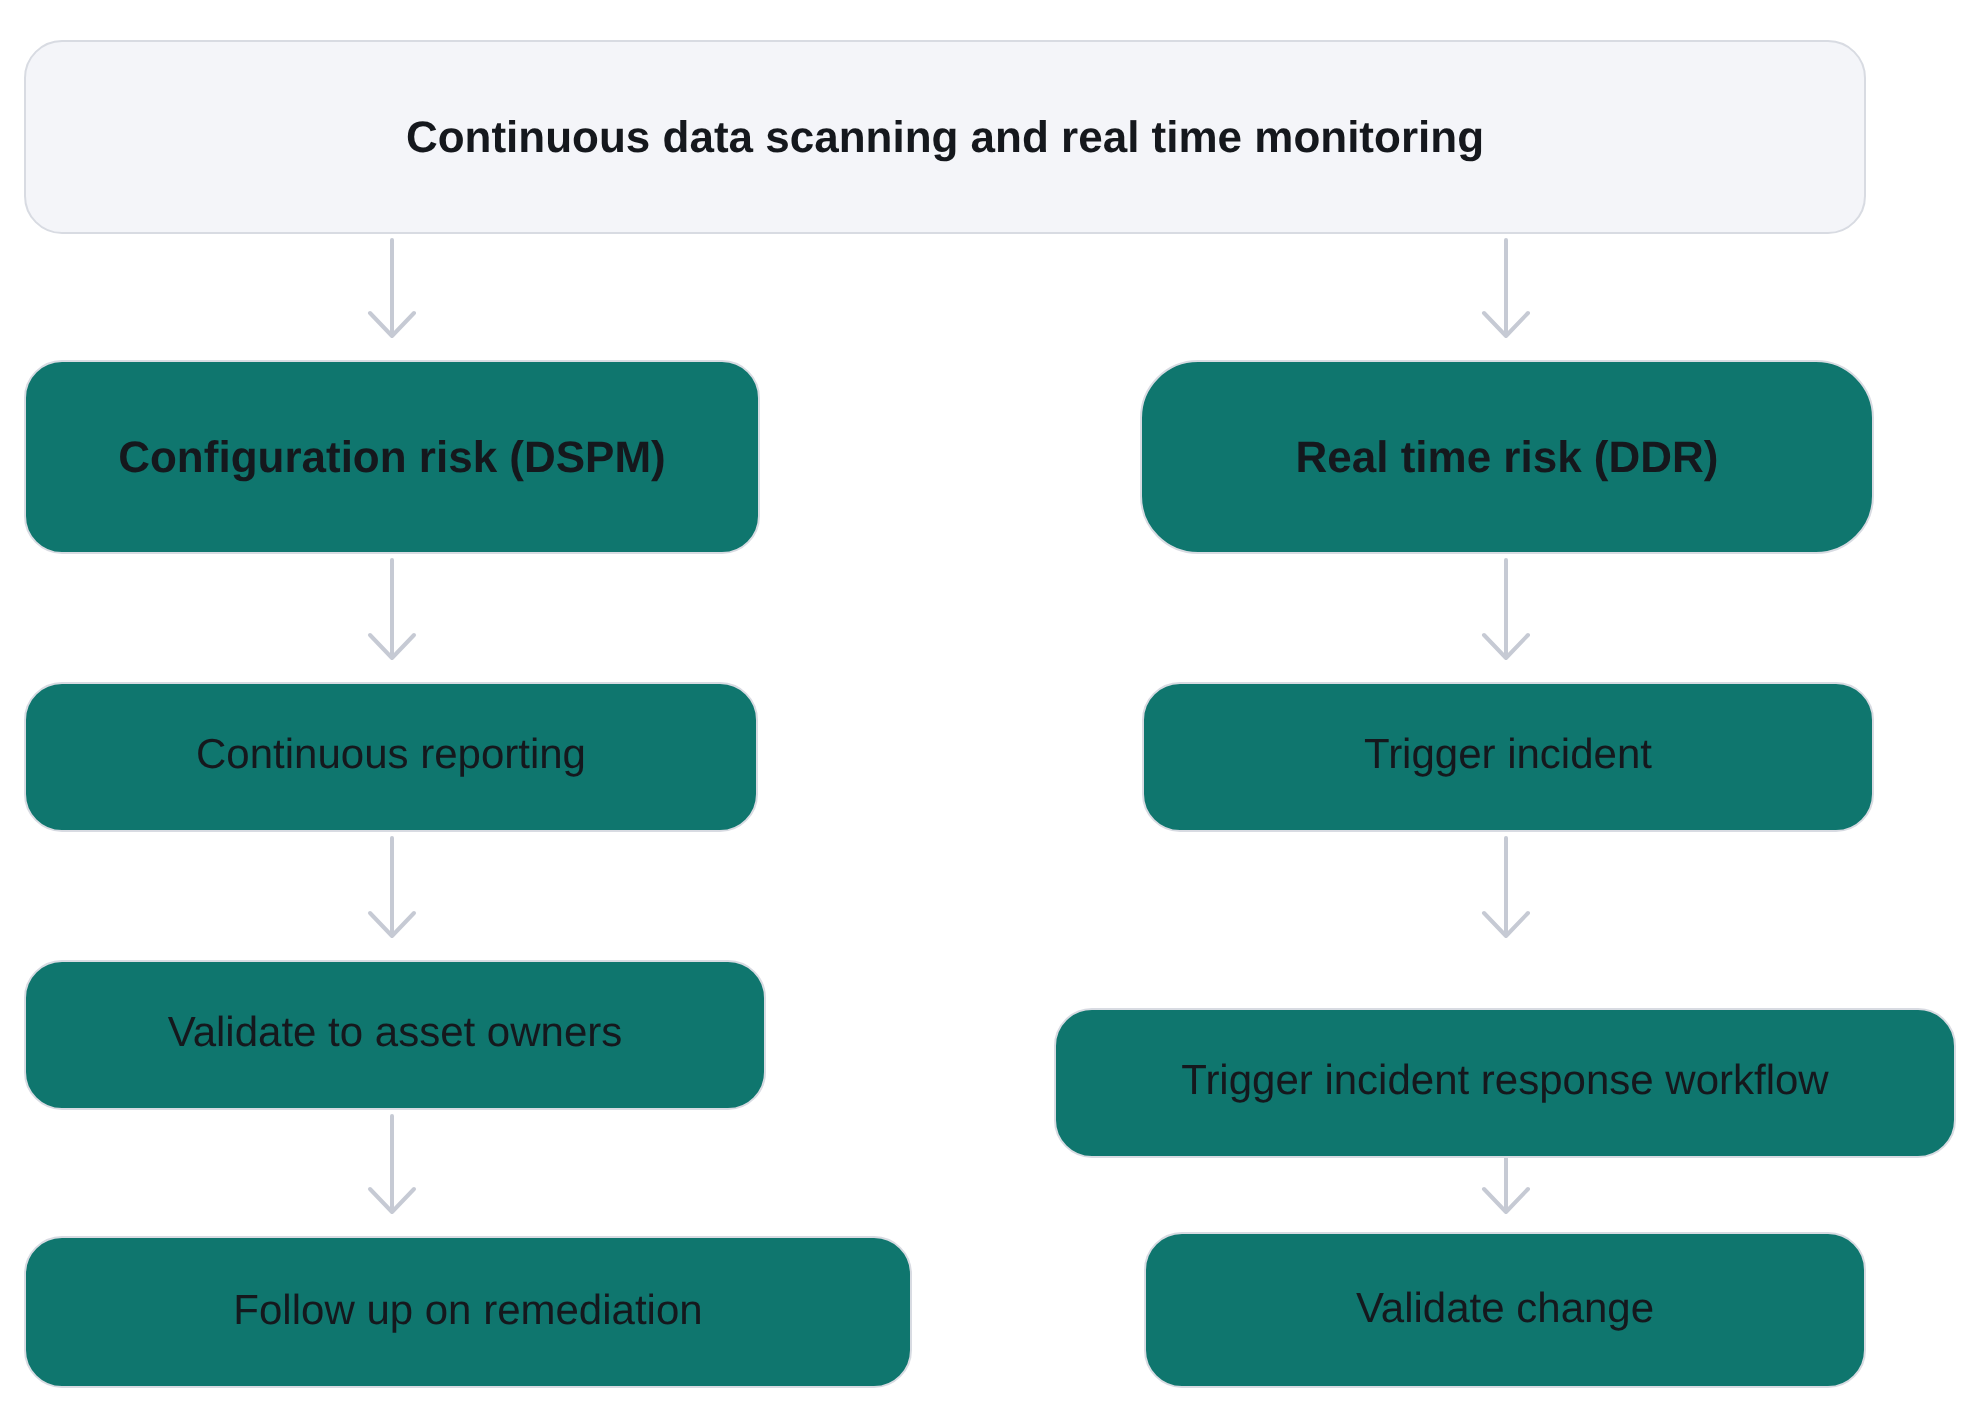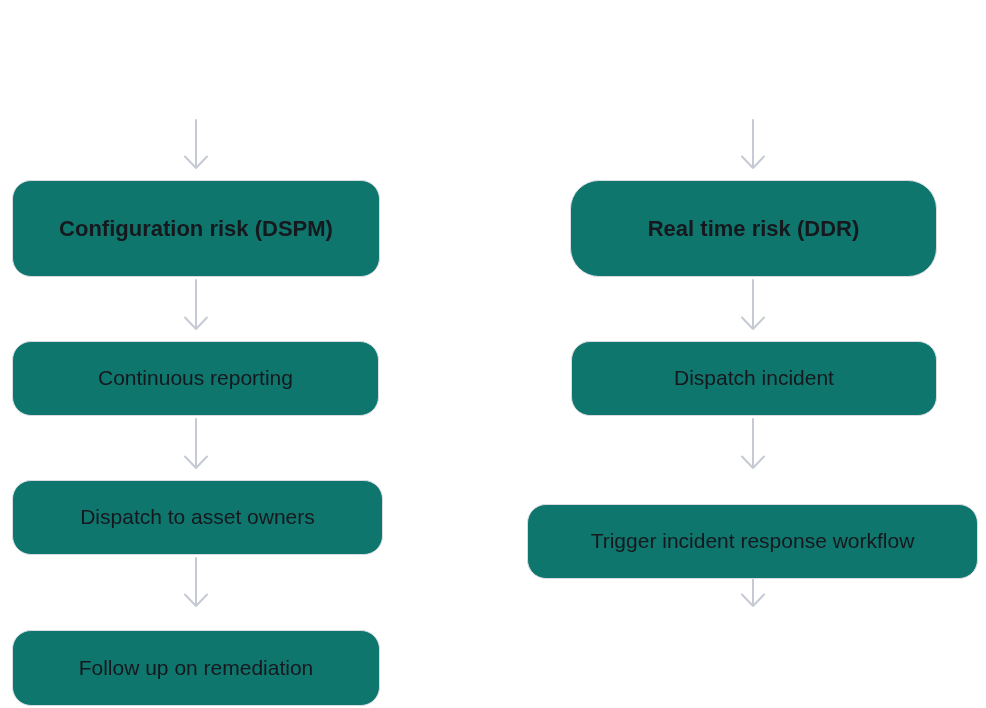--- a/index.html
+++ b/index.html
@@ -75,37 +75,43 @@
       <path d="M753 280 L753 329 M742 317.5 L753 329 L764 317.5"></path>
     </g>
     <g>
       <path d="M753 419 L753 468 M742 456.5 L753 468 L764 456.5"></path>
     </g>
     <g>
       <path d="M753 558 L753 606 M742 594.5 L753 606 L764 594.5"></path>
     </g>
   </svg>
 
+  <div class="node header" style="left:12px; top:20px; width:921px; height:97px;">
+    <span>Continuous data scanning and real time monitoring</span>
+  </div>
 
   <div class="node branch-title" style="left:12px; top:180px; width:368px; height:97px;">
     <span>Configuration risk (DSPM)</span>
   </div>
   <div class="node" style="left:12px; top:341px; width:367px; height:75px;">
     <span>Continuous reporting</span>
   </div>
   <div class="node" style="left:12px; top:480px; width:371px; height:75px;">
-    <span>Dispatch to asset owners</span>
+    <span>Validate to asset owners</span>
   </div>
-  <div class="node" style="left:12px; top:618px; width:368px; height:76px;margin-top:12px;">
+  <div class="node" style="left:12px; top:618px; width:444px; height:76px;">
     <span>Follow up on remediation</span>
   </div>
 
   <div class="node branch-title" style="left:570px; top:180px; width:367px; height:97px;border-radius:29px;">
     <span>Real time risk (DDR)</span>
   </div>
   <div class="node" style="left:571px; top:341px; width:366px; height:75px;">
-    <span>Dispatch incident</span>
+    <span>Trigger incident</span>
   </div>
   <div class="node" style="left:527px; top:504px; width:451px; height:75px;">
     <span>Trigger incident response workflow</span>
+  </div>
+  <div class="node" style="left:572px; top:616px; width:361px; height:78px;">
+    <span>Validate change</span>
   </div>
 
 </div>
 
 </body></html>

